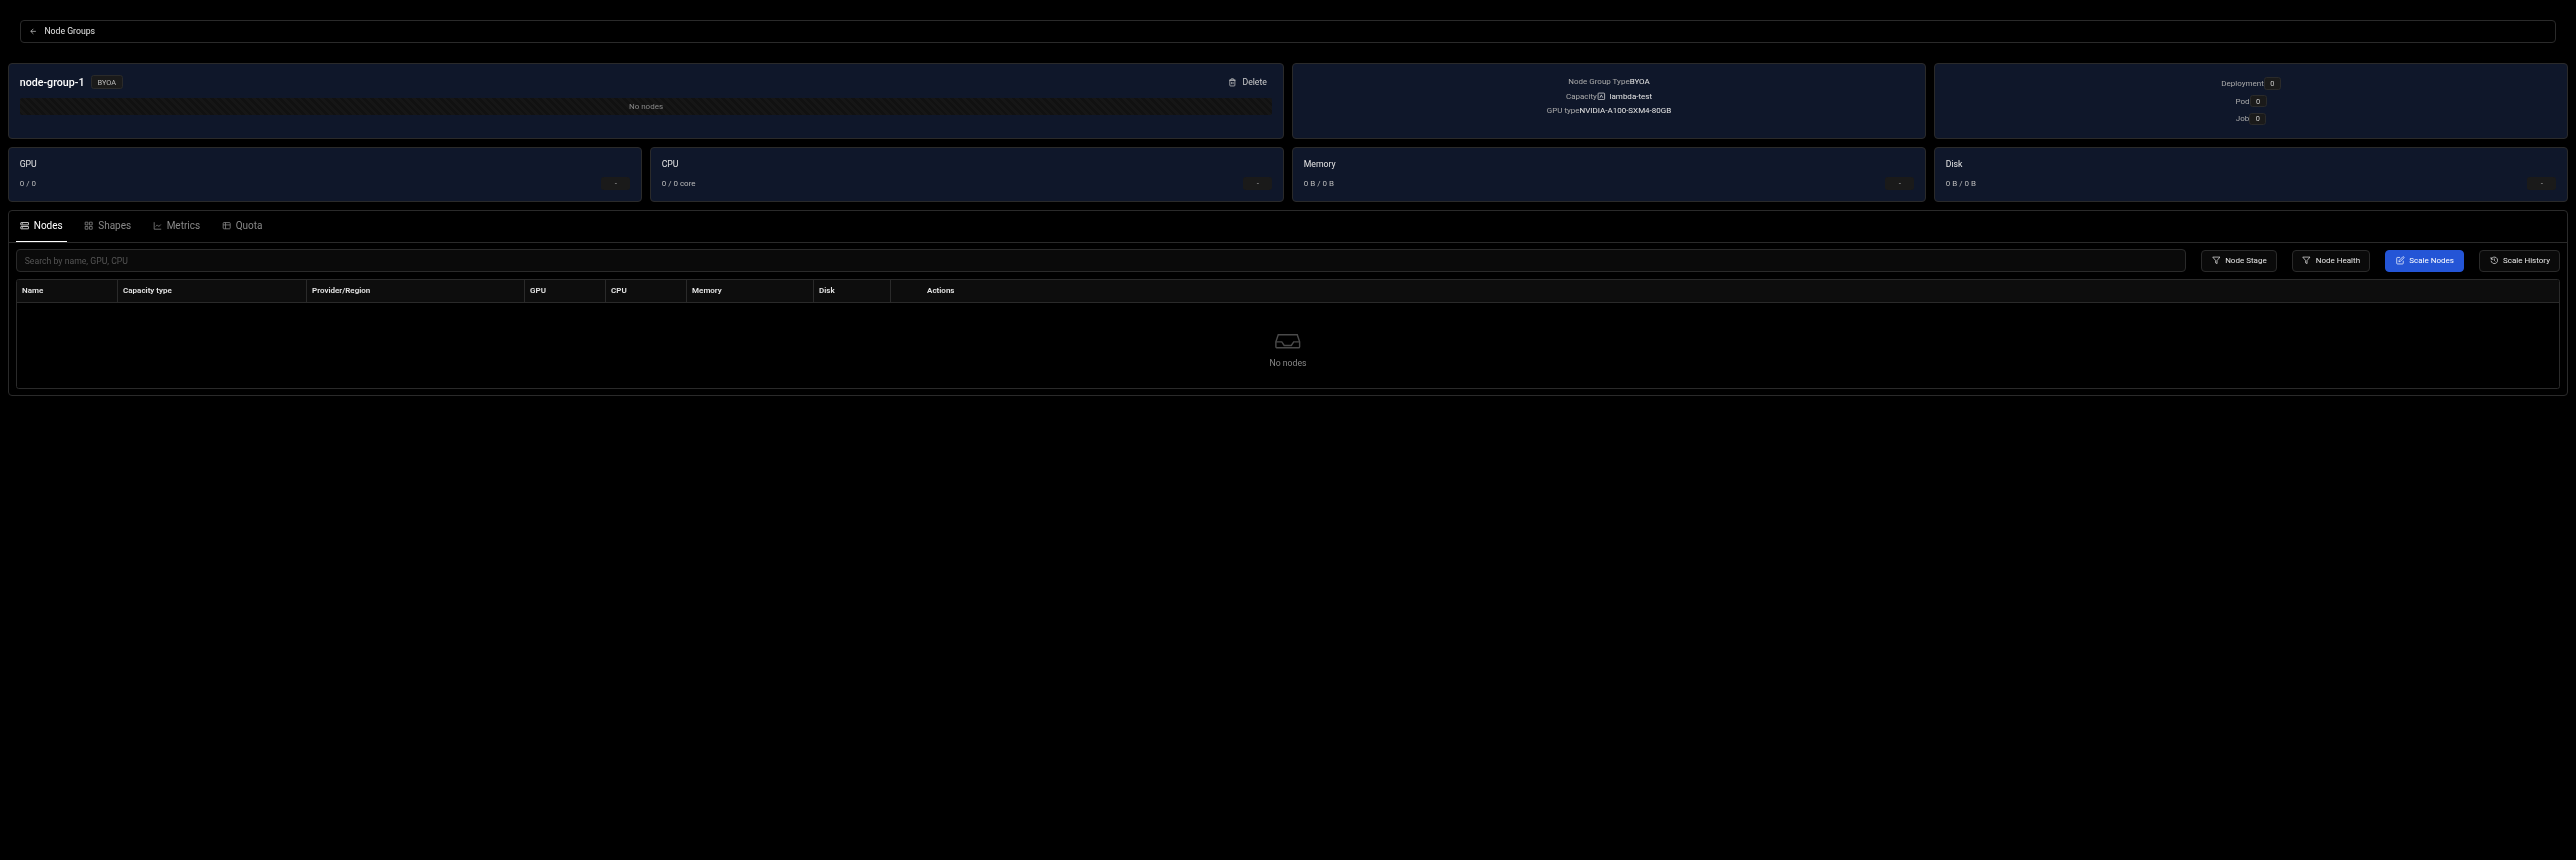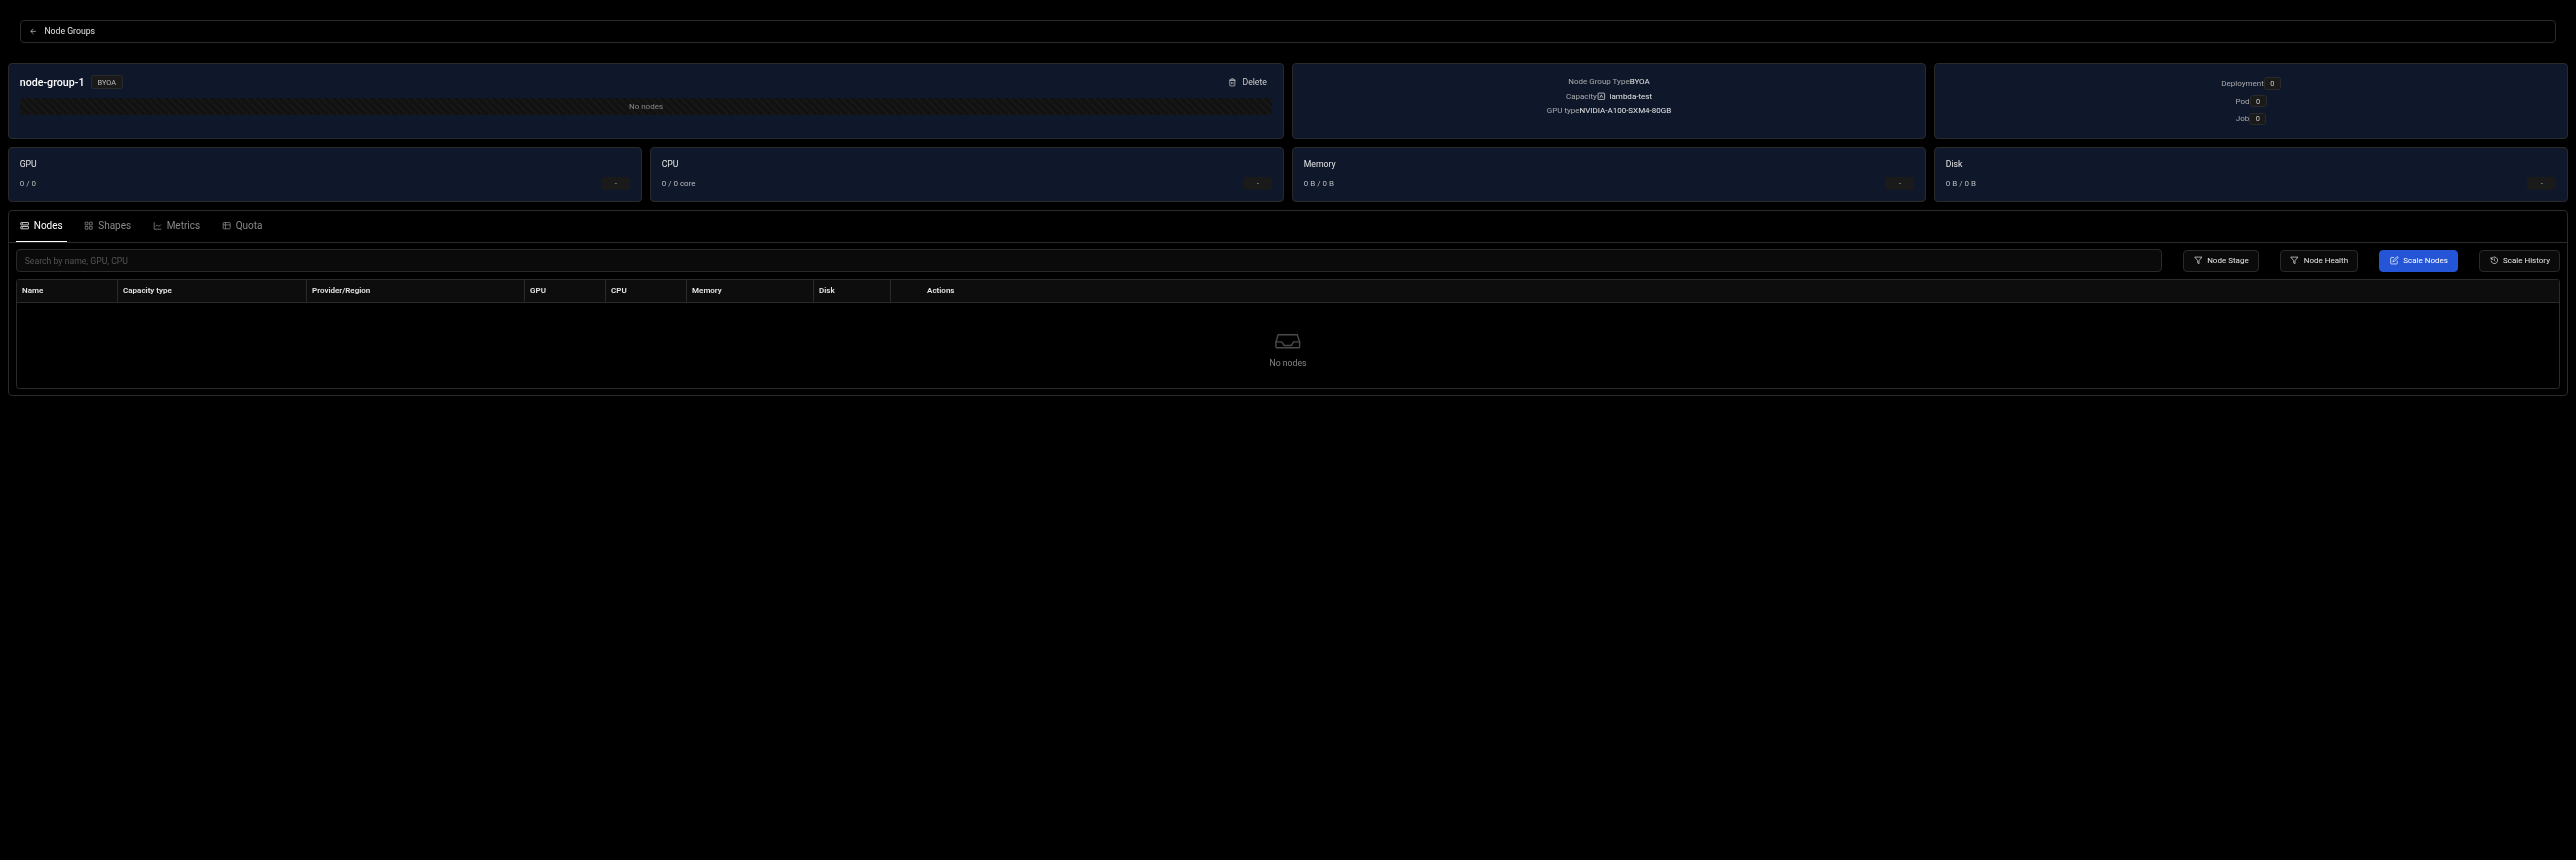--- a/index.html
+++ b/index.html
@@ -73,21 +73,21 @@
       color: #aaa;
       font-size: 8px;
     }
 
     .main-card { margin: 0 8px 8px 8px; border: 0.7px solid #2a2a2a; border-radius: 4px; }
     .tabs { display: flex; gap: 13.4px; padding: 0 6.7px; border-bottom: 0.7px solid #2a2a2a; }
     .tab { display: flex; align-items: center; gap: 4.7px; padding: 9.4px 4px; color: #888; cursor: pointer; border-bottom: 1.3px solid transparent; font-size: 10px; }
     .tab.active { color: #fff; border-bottom-color: #fff; }
     .tab svg { width: 9.4px; height: 9.4px; }
 
-    .toolbar { display: flex; gap: 21px; padding: 6.7px; align-items: center; }
+    .toolbar { display: flex; gap: 15px; padding: 6.7px; align-items: center; }
     .search {
       flex: 1;
       background: #0a0a0a;
       border: 0.7px solid #2a2a2a;
       border-radius: 4px;
       padding: 5.4px 8px;
       color: #e5e5e5;
       font-size: 8.7px;
     }
     .search::placeholder { color: #555; }

